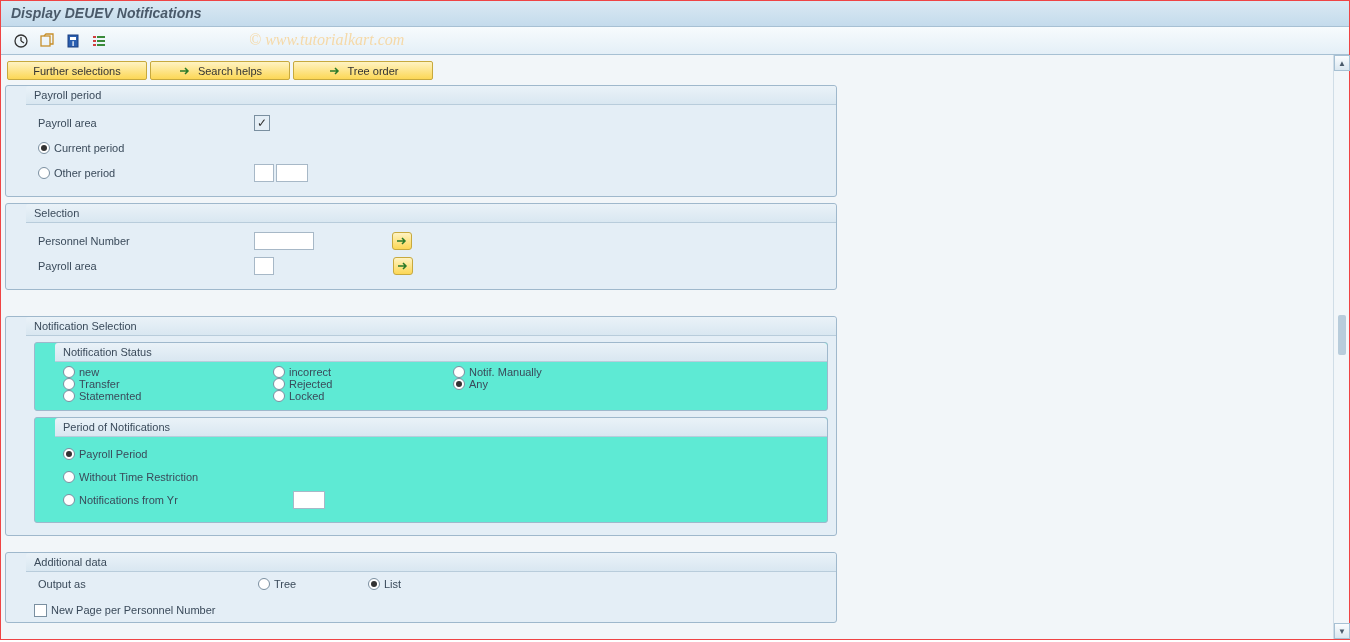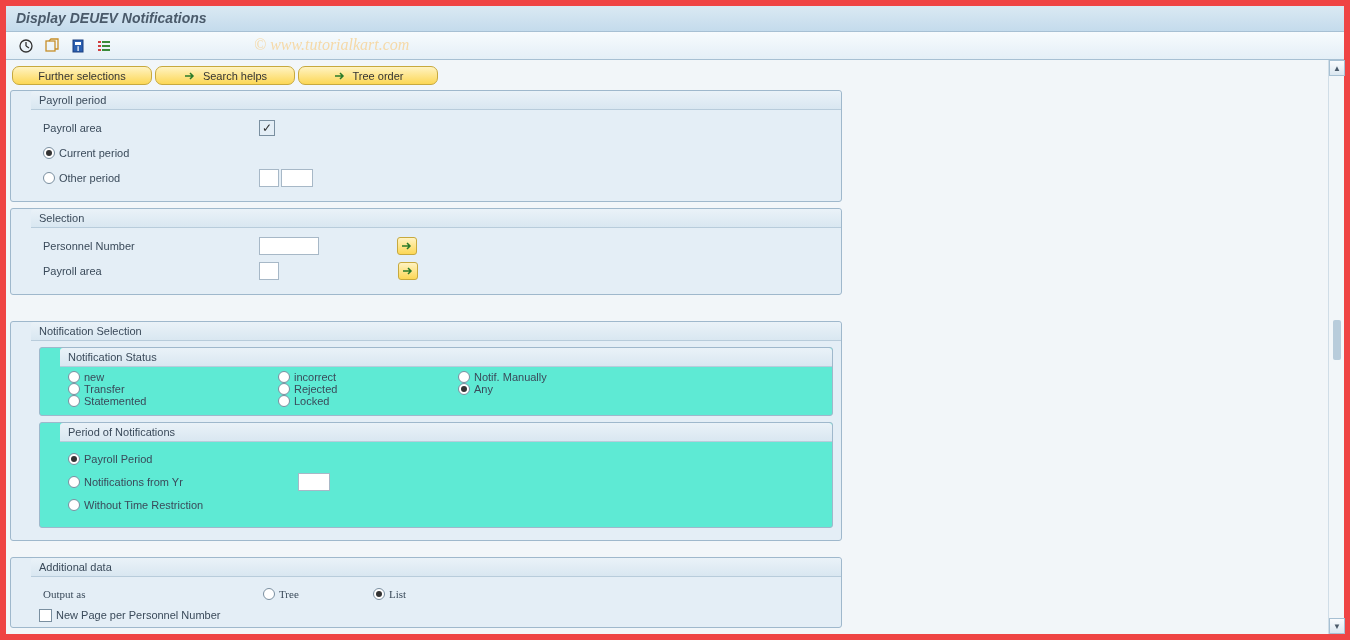--- a/index.html
+++ b/index.html
@@ -6,21 +6,21 @@
     body {
       font-family: Arial, Tahoma, sans-serif;
       font-size: 11px;
       background: #fff;
       width: 1350px;
       height: 642px;
       overflow: hidden;
       position: relative;
     }
     .app-frame {
-      border: 6px solid #ef4444;
+      border: 1px solid #ef4444;
       height: 640px;
       background: #f2f6f9;
       position: relative;
     }
     .title-bar {
       background: linear-gradient(#dae9f3, #c4dbec);
       border-bottom: 1px solid #a7c0d3;
       padding: 4px 10px;
       height: 26px;
     }
@@ -98,21 +98,21 @@
     }
     .button-row {
       display: flex;
       gap: 3px;
       margin-bottom: 3px;
       padding: 2px 0 2px 2px;
     }
     .yellow-btn {
       background: linear-gradient(#fff3c2, #fcd755);
       border: 1px solid #c7a93e;
-      border-radius: 7px;
+      border-radius: 2px;
       padding: 2px 8px;
       height: 19px;
       display: flex;
       align-items: center;
       justify-content: center;
       font-size: 11px;
       color: #333;
       cursor: pointer;
       min-width: 140px;
       gap: 6px;
@@ -223,23 +223,22 @@
       cursor: pointer;
       margin-left: 6px;
     }
     .status-grid {
       display: grid;
       grid-template-columns: 210px 180px 180px;
       padding: 4px 8px 8px 8px;
     }
     .output-row {
       display: flex;
-      align-items: center;
+      align-items: flex-start;
       gap: 4px;
-      font-family: Liberation Serif, serif;
     }
     .output-col { width: 106px; display: flex; align-items: center; }
     svg { display: block; }
   </style>
 </head>
 <body>
 
 <div class="app-frame">
 
   <div class="title-bar">
@@ -405,29 +404,29 @@
         <div class="group-body">
           <div class="field-row" style="height:22px;">
             <div class="radio-row" style="width:230px;">
               <span class="radio checked"></span>
               <span>Payroll Period</span>
             </div>
           </div>
           <div class="field-row" style="height:22px;">
             <div class="radio-row" style="width:230px;">
               <span class="radio"></span>
+              <span>Without Time Restriction</span>
+            </div>
+          </div>
+          <div class="field-row" style="height:22px;">
+            <div class="radio-row" style="width:230px;">
+              <span class="radio"></span>
               <span>Notifications from Yr</span>
             </div>
             <input class="text-input w30" style="">
-          </div>
-          <div class="field-row" style="height:22px;">
-            <div class="radio-row" style="width:230px;">
-              <span class="radio"></span>
-              <span>Without Time Restriction</span>
-            </div>
           </div>
         </div>
       </div>
       <div style="height:6px;"></div>
     </div>
 
     <div style="height:10px;"></div>
 
     <div class="group-box">
       <div class="group-title">Additional data</div>

